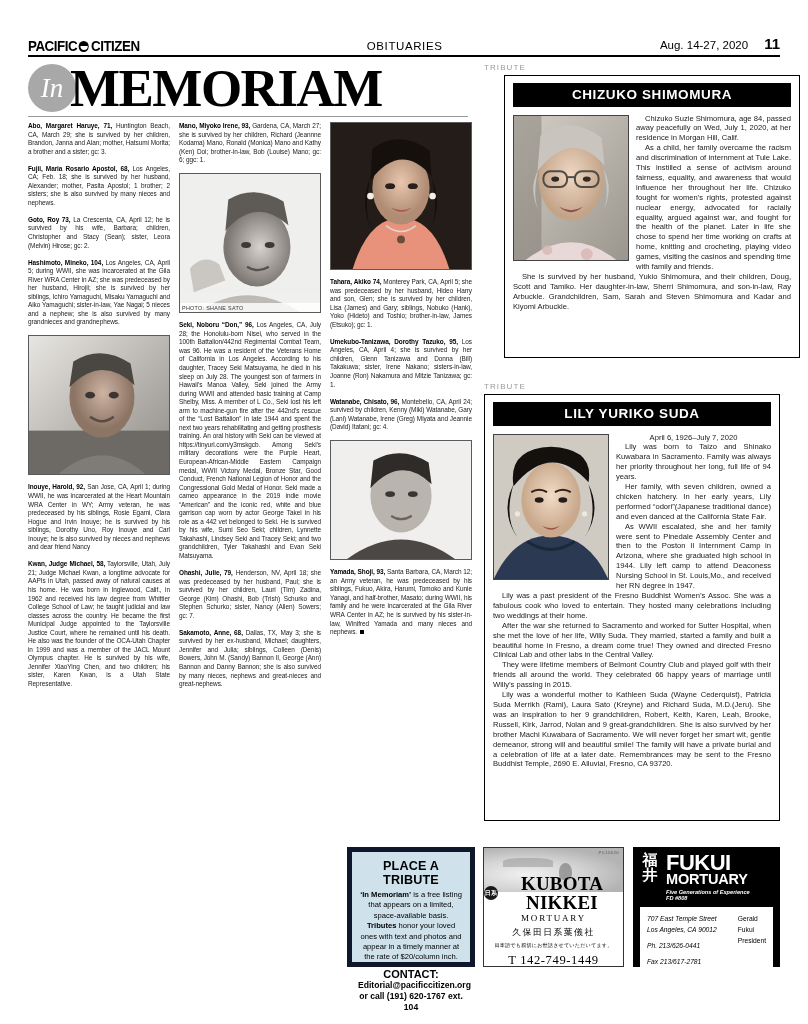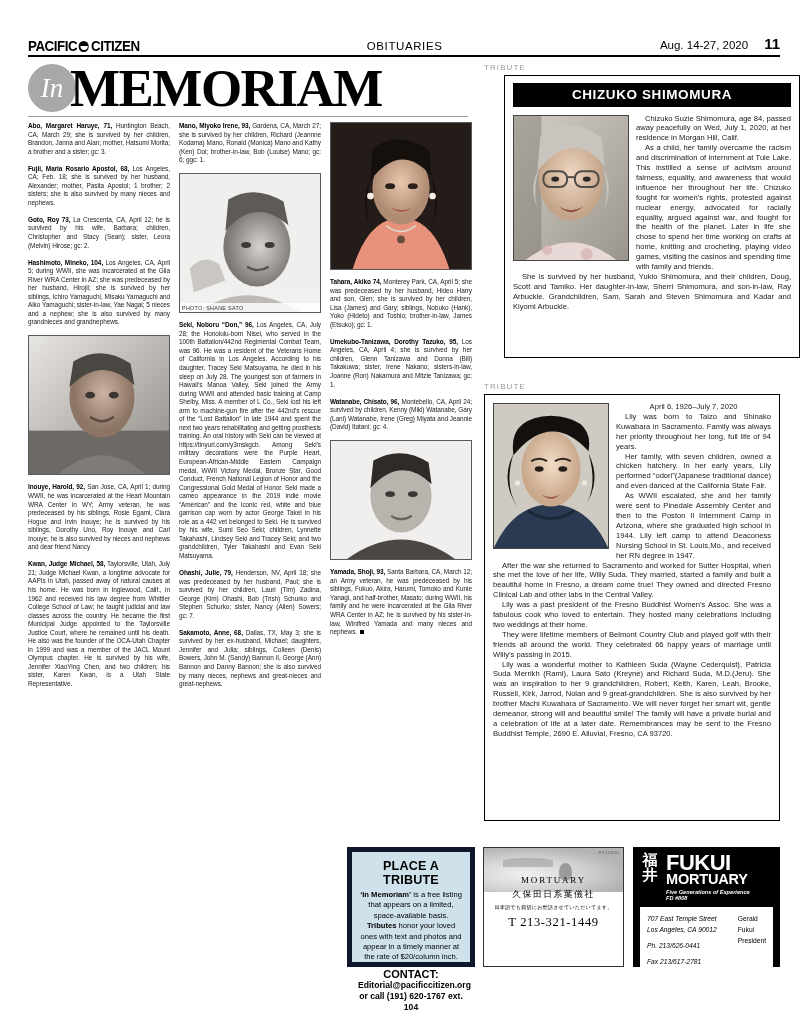--- a/index.html
+++ b/index.html
@@ -557,20 +557,21 @@
     </div>
     <div class="tribute-body">
       <p>Chizuko Suzie Shimomura, age 84, passed away peacefully on Wed, July 1, 2020, at her residence in Morgan Hill, Calif.</p>
       <p>As a child, her family overcame the racism and discrimination of internment at Tule Lake. This instilled a sense of activism around fairness, equality, and awareness that would influence her throughout her life. Chizuko fought for women’s rights, protested against nuclear energy, advocated for racially equality, argued against war, and fought for the health of the planet. Later in life she chose to spend her time working on crafts at home, knitting and crocheting, playing video games, visiting the casinos and spending time with family and friends.</p>
       <p>She is survived by her husband, Yukio Shimomura, and their children, Doug, Scott and Tamiko. Her daughter-in-law, Sherri Shimomura, and son-in-law, Ray Arbuckle. Grandchildren, Sam, Sarah and Steven Shimomura and Kadar and Kiyomi Arbuckle.</p>
     </div>
   </div>
 
   <div class="tribute-label" style="left:484px; top:382px;">TRIBUTE</div>
   <div class="tribute-box" style="left:484px; top:394px; width:296px; height:427px;">
+    <div class="tribute-head">LILY YURIKO SUDA</div>
     <div class="tribute-photo suda">
       <svg class="ph" viewBox="0 0 116 146" preserveAspectRatio="xMidYMid slice">
         <defs>
           <radialGradient id="t2" cx="0.5" cy="0.44" r="0.48">
             <stop offset="0" stop-color="#f2dcc6"></stop>
               <stop offset="1" stop-color="#c9a88c"></stop>
           </radialGradient>
         </defs>
         <rect width="116" height="146" fill="#cfcac2"></rect>
         <path d="M0 146 q20 -44 58 -44 q38 0 58 44z" fill="#2b3a52"></path>
@@ -586,43 +587,47 @@
         <circle cx="24" cy="80" r="2.6" fill="#efe8dc"></circle>
         <circle cx="92" cy="80" r="2.6" fill="#efe8dc"></circle>
         <path d="M34 108 q24 16 48 0" stroke="#1b2838" stroke-width="3" fill="none"></path>
       </svg>
     </div>
     <div class="tribute-body">
       <p style="text-indent:0; text-align:center">April 6, 1926–July 7, 2020</p>
       <p>Lily was born to Taizo and Shinako Kuwabara in Sacramento. Family was always her priority throughout her long, full life of 94 years.</p>
       <p>Her family, with seven children, owned a chicken hatchery. In her early years, Lily performed “odori”(Japanese traditional dance) and even danced at the California State Fair.</p>
       <p>As WWII escalated, she and her family were sent to Pinedale Assembly Center and then to the Poston II Internment Camp in Arizona, where she graduated high school in 1944. Lily left camp to attend Deaconess Nursing School in St. Louis,Mo., and received her RN degree in 1947.</p>
+      <p>Lily was a past president of the Fresno Buddhist Women’s Assoc. She was a fabulous cook who loved to entertain. They hosted many celebrations including two weddings at their home.</p>
       <p>After the war she returned to Sacramento and worked for Sutter Hospital, when she met the love of her life, Willy Suda. They married, started a family and built a beautiful home in Fresno, a dream come true! They owned and directed Fresno Clinical Lab and other labs in the Central Valley.</p>
-      <p>Lily was a past president of the Fresno Buddhist Women’s Assoc. She was a fabulous cook who loved to entertain. They hosted many celebrations including two weddings at their home.</p>
       <p>They were lifetime members of Belmont Country Club and played golf with their friends all around the world. They celebrated 66 happy years of marriage until Willy’s passing in 2015.</p>
       <p>Lily was a wonderful mother to Kathleen Suda (Wayne Cederquist), Patricia Suda Merrikh (Rami), Laura Sato (Kreyne) and Richard Suda, M.D.(Jeru). She was an inspiration to her 9 grandchildren, Robert, Keith, Karen, Leah, Brooke, Russell, Kirk, Jarrod, Nolan and 9 great-grandchildren. She is also survived by her brother Machi Kuwabara of Sacramento. We will never forget her smart wit, gentle demeanor, strong will and beautiful smile! The family will have a private burial and a celebration of life at a later date. Remembrances may be sent to the Fresno Buddhist Temple, 2690 E. Alluvial, Fresno, CA 93720.</p>
     </div>
   </div>
 
   <div class="ad-tribute" style="left:347px; top:847px; width:128px; height:120px;">
     <div class="hd">PLACE A TRIBUTE</div>
     <div class="bd"><b>‘In Memoriam’</b><span> is a free listing that appears on a limited, space-available basis. </span><b>Tributes</b><span> honor your loved ones with text and photos and appear in a timely manner at the rate of $20/column inch.</span></div>
     <div class="ct">CONTACT:</div>
     <div class="em">Editorial@pacificcitizen.org</div>
     <div class="em">or call (191) 620-1767 ext. 104</div>
   </div>
 
   <div class="ad-kubota" style="left:483px; top:847px; width:141px; height:120px;">
     <div class="kub-img"></div>
     <div class="kub-tag">PC11620</div>
     <div class="kub-inner">
+      <div class="kub-name">
+        <span class="kub-seal">日系</span>
+        <span>KUBOTA NIKKEI</span>
+      </div>
       <div class="kub-sub">MORTUARY</div>
       <div class="kub-jp">久保田日系葉儀社</div>
       <div class="kub-jp2">日本語でも親切にお世話させていただいてます。</div>
-      <div class="kub-tel">T 213-321-1449</div>
+      <div class="kub-tel">T 142-749-1449</div>
 
     </div>
   </div>
 
   <div class="ad-fukui" style="left:633px; top:847px; width:147px; height:120px;">
     <div class="fk-top">
       <div>
         <div class="fk-kanji">福</div>
         <div class="fk-kanji">井</div>
       </div>

